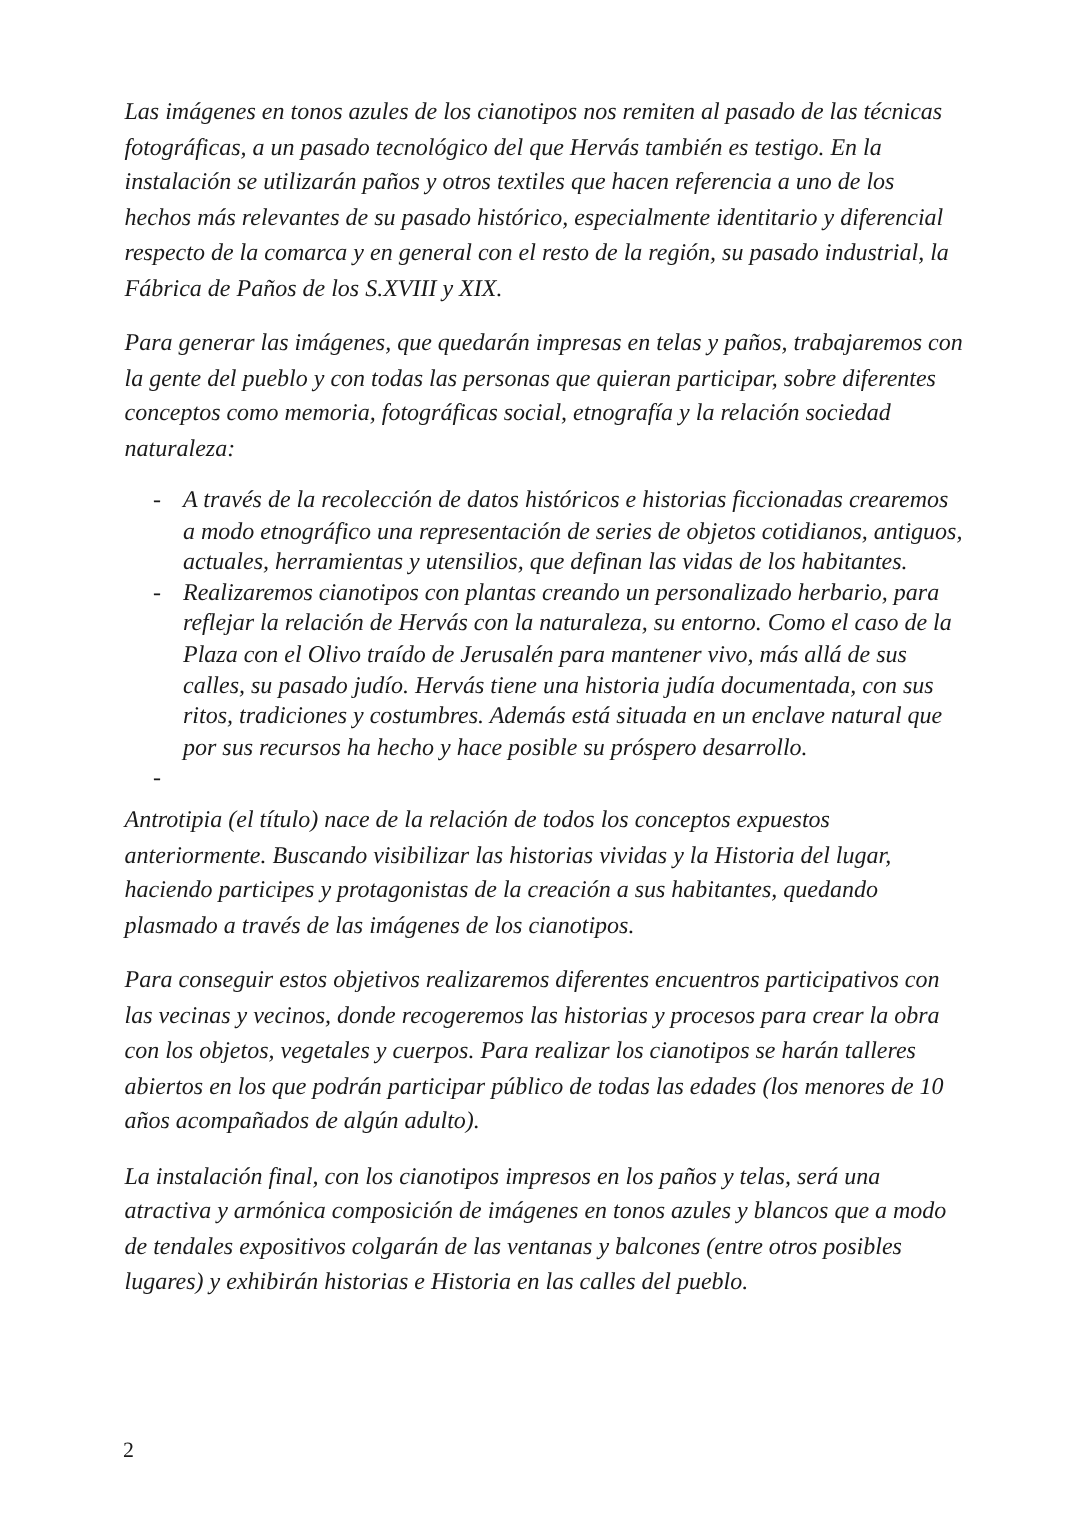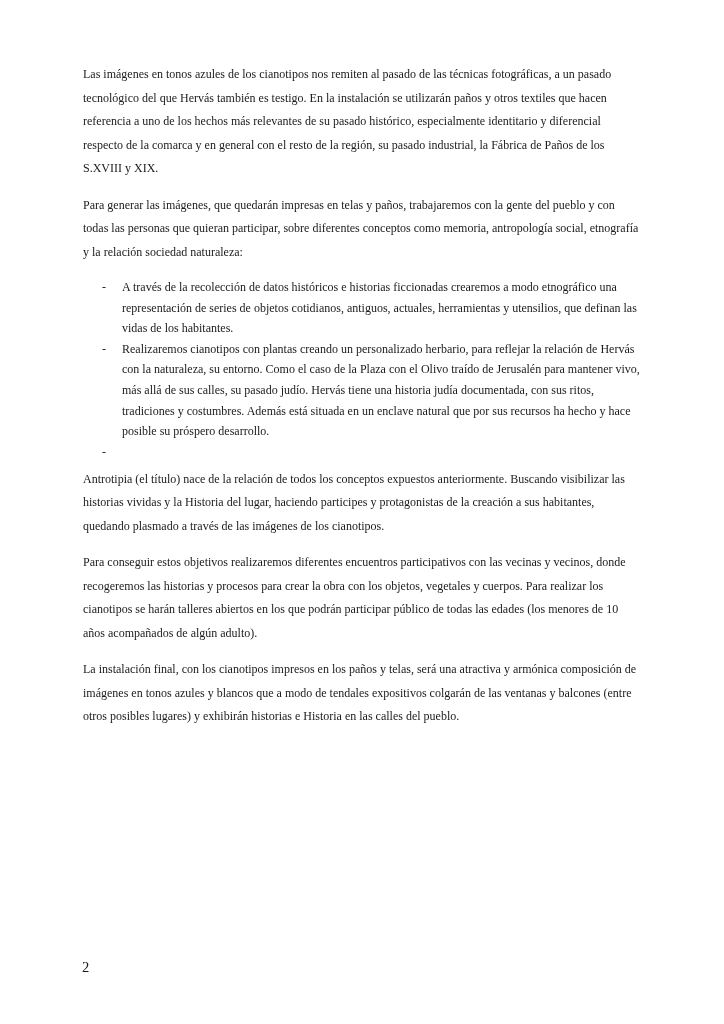--- a/index.html
+++ b/index.html
@@ -14,22 +14,23 @@
     background: #ffffff;
     overflow: hidden;
     font-family: "Liberation Serif", "DejaVu Serif", serif;
     color: #1a1a1a;
   }
   .content {
     position: absolute;
     left: 83px;
     top: 63px;
     width: 560px;
-    font-size: 12px;
+    font-size: 16px;
     text-align: left;
+    font-style: italic;
   }
   .content p {
     margin: 0 0 13px 0;
     line-height: 23.5px;
   }
   ul.dash-list {
     list-style: none;
     margin: 0 0 26px 0;
     padding: 0 0 0 39px;
     width: 521px;
@@ -54,21 +55,21 @@
   }
 </style>
 </head>
 <body>
 
 <div class="page">
   <div class="content">
 
     <p>Las imágenes en tonos azules de los cianotipos nos remiten al pasado de las técnicas fotográficas, a un pasado tecnológico del que Hervás también es testigo. En la instalación se utilizarán paños y otros textiles que hacen referencia a uno de los hechos más relevantes de su pasado histórico, especialmente identitario y diferencial respecto de la comarca y en general con el resto de la región, su pasado industrial, la Fábrica de Paños de los S.XVIII y XIX.</p>
 
-    <p>Para generar las imágenes, que quedarán impresas en telas y paños, trabajaremos con la gente del pueblo y con todas las personas que quieran participar, sobre diferentes conceptos como memoria, antropología social, etnografía y la relación sociedad naturaleza:</p>
+    <p>Para generar las imágenes, que quedarán impresas en telas y paños, trabajaremos con la gente del pueblo y con todas las personas que quieran participar, sobre diferentes conceptos como memoria, fotográficas social, etnografía y la relación sociedad naturaleza:</p>
 
     <ul class="dash-list">
       <li>
         <span class="dash">-</span>
         <span>A través de la recolección de datos históricos e historias ficcionadas crearemos a modo etnográfico una representación de series de objetos cotidianos, antiguos, actuales, herramientas y utensilios, que definan las vidas de los habitantes.</span>
       </li>
       <li>
         <span class="dash">-</span>
         <span>Realizaremos cianotipos con plantas creando un personalizado herbario, para reflejar la relación de Hervás con la naturaleza, su entorno. Como el caso de la Plaza con el Olivo traído de Jerusalén para mantener vivo, más allá de sus calles, su pasado judío. Hervás tiene una historia judía documentada, con sus ritos, tradiciones y costumbres. Además está situada en un enclave natural que por sus recursos ha hecho y hace posible su próspero desarrollo.</span>
       </li>

